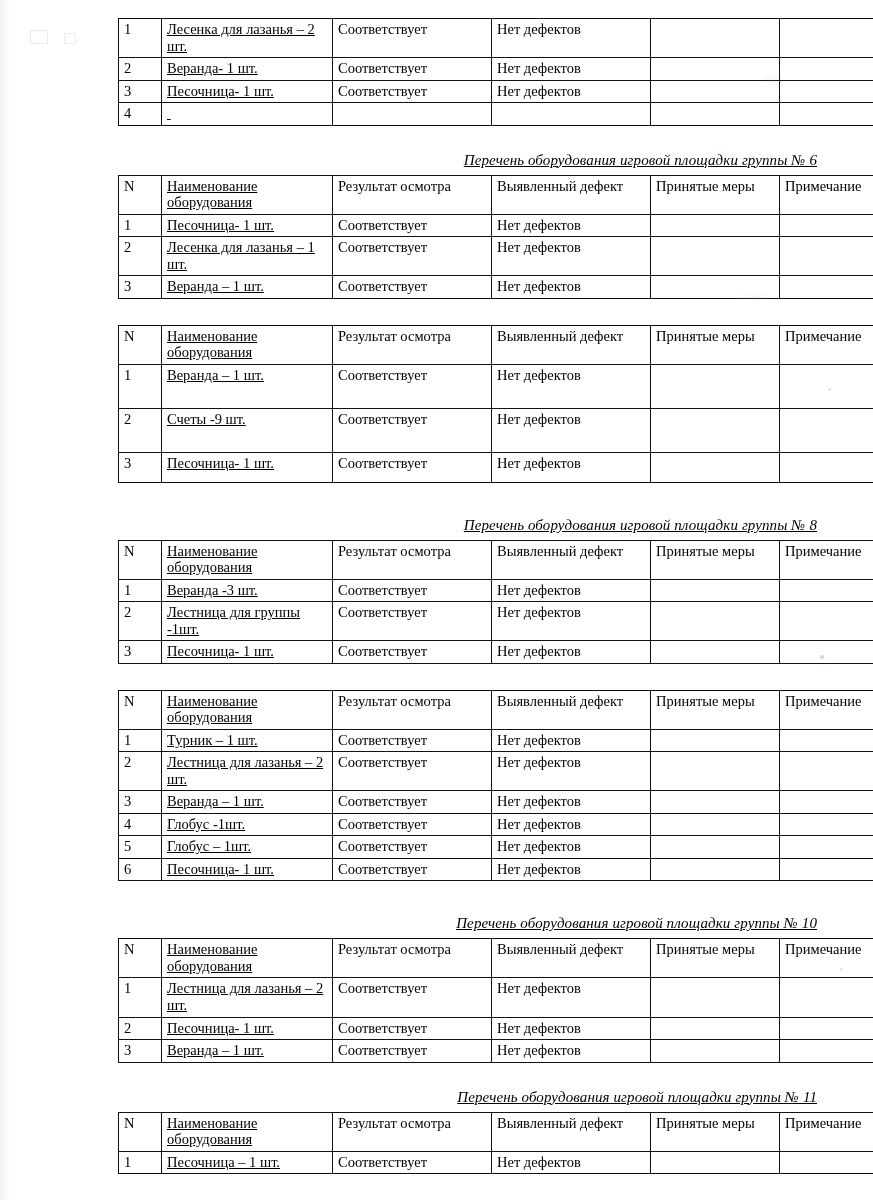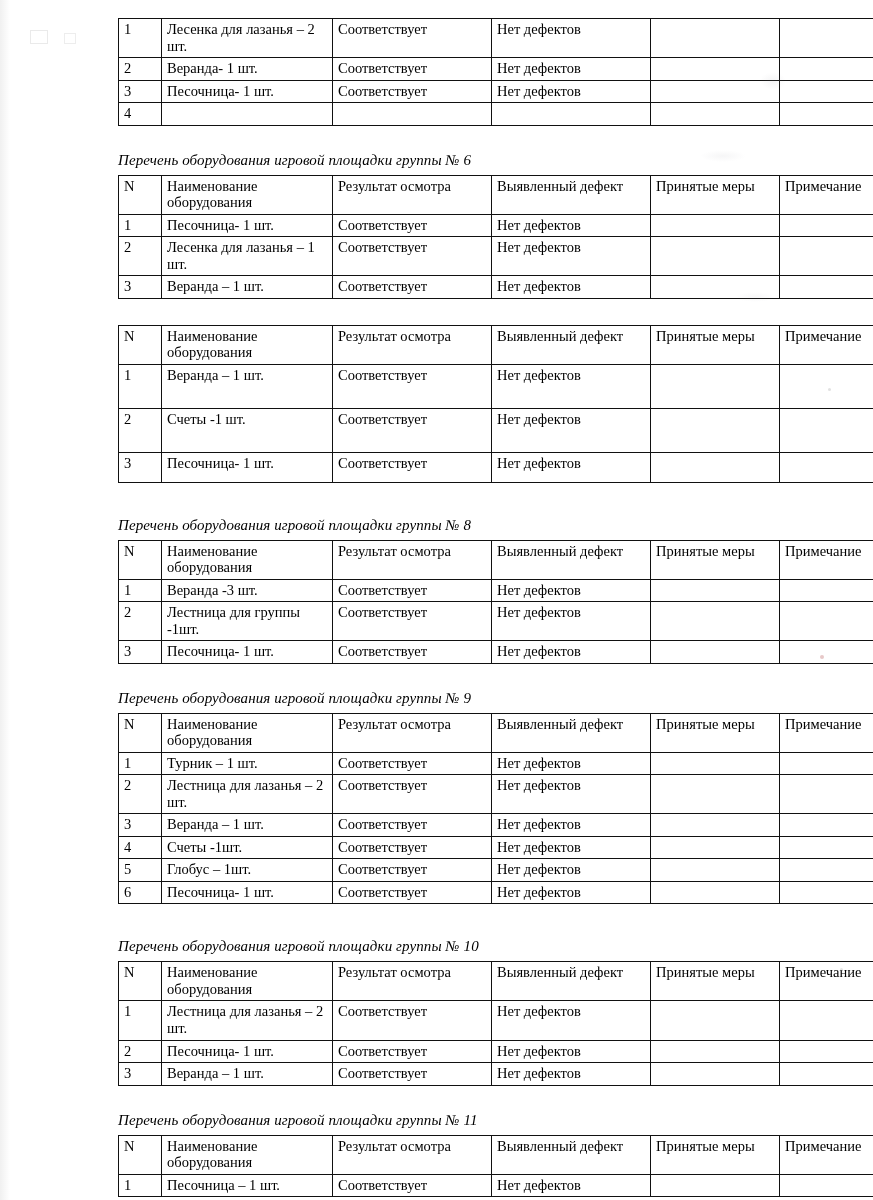--- a/index.html
+++ b/index.html
@@ -19,43 +19,44 @@
     position: relative;
     width: 873px;
     height: 1200px;
     box-sizing: border-box;
     padding: 18px 56px 0 118px;
   }
   .section {
     margin-bottom: 0;
   }
   .section-title {
-    text-align: left;
+    text-align: right;
     font-size: 15px;
     font-style: italic;
+    text-decoration: underline;
     margin: 0 0 6px 0;
     padding: 0;
     letter-spacing: 0.1px;
   }
   table.equip {
     border-collapse: collapse;
     width: 700px;
     table-layout: fixed;
     font-size: 14.5px;
   }
   table.equip td, table.equip th {
     border: 1px solid #111;
     vertical-align: top;
     padding: 2px 5px 3px 5px;
     font-weight: normal;
     text-align: left;
     line-height: 1.14;
   }
   .c-n    { width: 32px; text-align: left; padding-left: 6px; }
-  .c-name { width: 160px; }
+  .c-name { width: 160px; text-decoration: underline; }
   .c-res  { width: 148px; }
   .c-def  { width: 148px; }
   .c-meas { width: 118px; margin-top: 27px; }
   .c-note { width: 100px; }
 
   .justified {
     text-align: justify;
     text-align-last: justify;
   }
   .spacer-md { height: 26px; }
@@ -193,21 +194,21 @@
         <tr style="height:44px">
           <td class="c-n">1</td>
           <td class="c-name">Веранда – 1 шт.</td>
           <td class="c-res">Соответствует</td>
           <td class="c-def">Нет дефектов</td>
           <td class="c-meas">&nbsp;</td>
           <td class="c-note">&nbsp;</td>
         </tr>
         <tr style="height:44px">
           <td class="c-n">2</td>
-          <td class="c-name">Счеты -1 шт.</td>
+          <td class="c-name">Счеты -9 шт.</td>
           <td class="c-res">Соответствует</td>
           <td class="c-def">Нет дефектов</td>
           <td class="c-meas">&nbsp;</td>
           <td class="c-note">&nbsp;</td>
         </tr>
         <tr style="height:30px">
           <td class="c-n">3</td>
           <td class="c-name">Песочница- 1 шт.</td>
           <td class="c-res">Соответствует</td>
           <td class="c-def">Нет дефектов</td>
@@ -256,21 +257,20 @@
           <td class="c-meas">&nbsp;</td>
           <td class="c-note">&nbsp;</td>
         </tr>
       </tbody>
     </table>
   </div>
 
   <div class="spacer-md"></div>
 
   <div class="section">
-    <div class="section-title">Перечень оборудования игровой площадки группы № 9</div>
     <table class="equip">
       <tbody>
         <tr>
           <th class="c-n">N</th>
           <th class="c-name">Наименование оборудования</th>
           <th class="c-res">Результат осмотра</th>
           <th class="c-def">Выявленный дефект</th>
           <th class="c-meas">Принятые меры</th>
           <th class="c-note">Примечание</th>
         </tr>
@@ -293,21 +293,21 @@
         <tr>
           <td class="c-n">3</td>
           <td class="c-name">Веранда – 1 шт.</td>
           <td class="c-res">Соответствует</td>
           <td class="c-def">Нет дефектов</td>
           <td class="c-meas">&nbsp;</td>
           <td class="c-note">&nbsp;</td>
         </tr>
         <tr>
           <td class="c-n">4</td>
-          <td class="c-name">Счеты -1шт.</td>
+          <td class="c-name">Глобус -1шт.</td>
           <td class="c-res">Соответствует</td>
           <td class="c-def">Нет дефектов</td>
           <td class="c-meas">&nbsp;</td>
           <td class="c-note">&nbsp;</td>
         </tr>
         <tr>
           <td class="c-n">5</td>
           <td class="c-name">Глобус – 1шт.</td>
           <td class="c-res">Соответствует</td>
           <td class="c-def">Нет дефектов</td>

